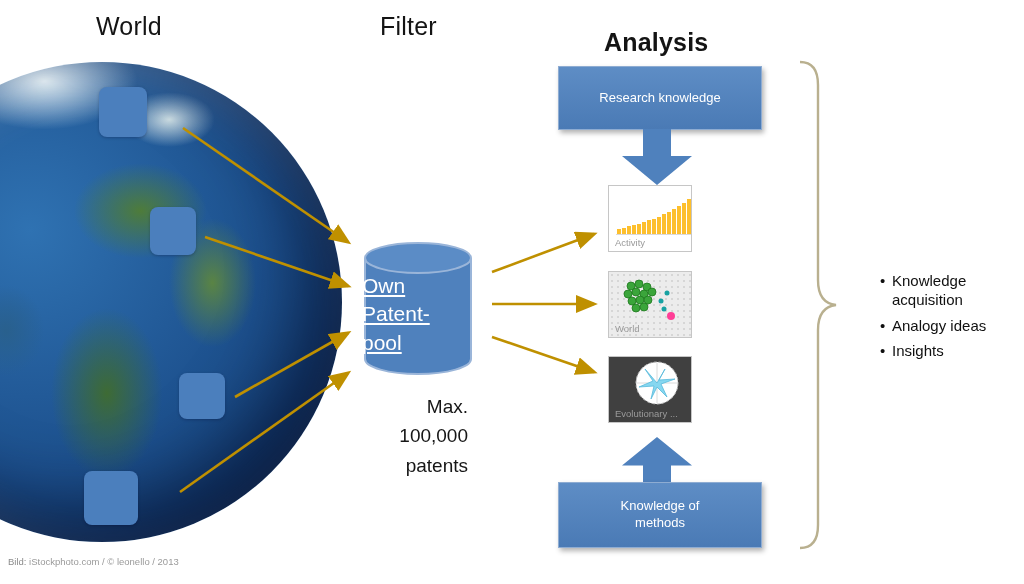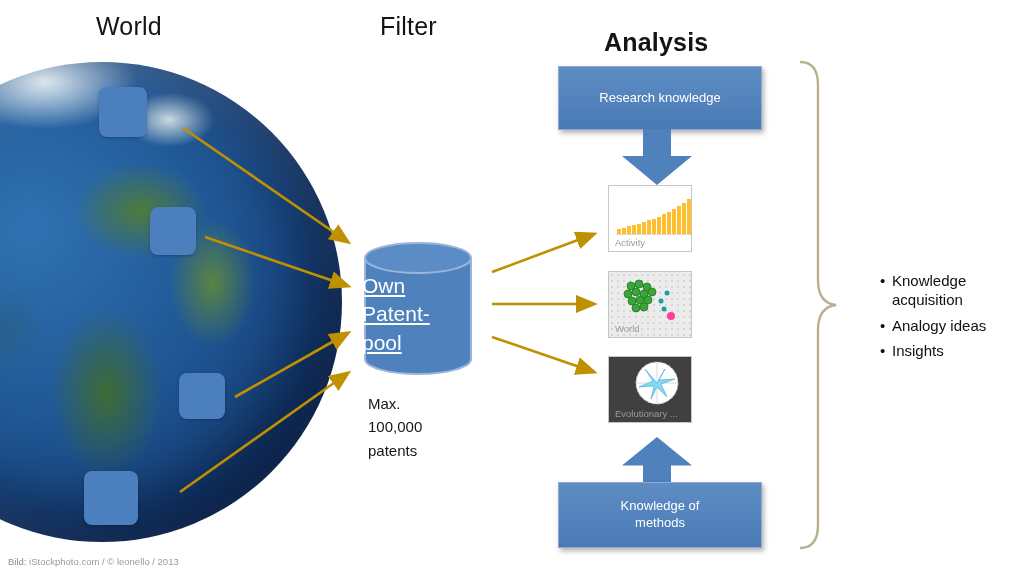--- a/index.html
+++ b/index.html
@@ -35,22 +35,22 @@
   
   #arrow-layer{position:absolute;left:0;top:0;width:1024px;height:584px;pointer-events:none;}
 
   
   #cylinder{position:absolute;left:362px;top:240px;width:112px;height:140px;}
   #cylinder-label{
     position:absolute;left:362px;top:272px;width:112px;text-align:left;
     color:#fff;font-size:21px;line-height:1.35;text-decoration:underline;
   }
   #cylinder-caption{
-    position:absolute;left:368px;top:392px;width:100px;text-align:left;
-    font-size:15px;line-height:1.55;color:#161616;
+    position:absolute;left:368px;top:392px;width:100px;text-align:right;
+    font-size:19px;line-height:1.55;color:#161616;
   }
 
   
   .blue-box{
     position:absolute;left:558px;width:202px;background:linear-gradient(#5e8dc5,#4a7ab5);
     border:1px solid #8eacd2;box-shadow:2px 3px 5px rgba(0,0,0,.3);
     color:#fff;font-size:13px;display:flex;align-items:center;justify-content:center;
     text-align:center;line-height:1.3;
   }
   #box-research{top:66px;height:62px;}

